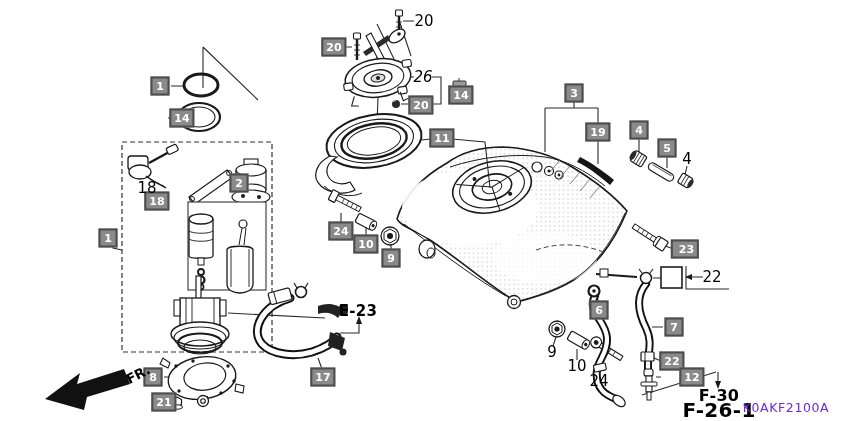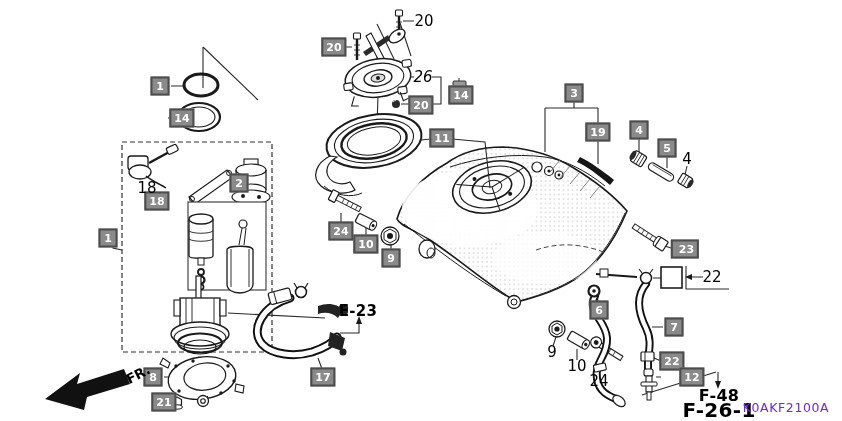--- a/index.html
+++ b/index.html
@@ -371,18 +371,18 @@
       <div class="lbl plain" style="left: 423px; top: 77px; font-style: italic;">26</div>
       <div class="lbl plain" style="left: 147px; top: 188px;">18</div>
       <div class="lbl plain" style="left: 687px; top: 159px;">4</div>
       <div class="lbl plain" style="left: 552px; top: 352px;">9</div>
       <div class="lbl plain" style="left: 577px; top: 366px;">10</div>
       <div class="lbl plain" style="left: 599px; top: 381px;">24</div>
       <div class="lbl plain" style="left: 712px; top: 277px;">22</div>
     </div>
 
 <div class="lbl bold" style="left:358px;top:311px">E-23</div>
-<div class="lbl bold" style="left:719px;top:395px;font-size:16px">F-48</div>
+<div class="lbl bold" style="left:719px;top:395px;font-size:16px">F-30</div>
 <div class="lbl bold" style="left:719px;top:410px;font-size:20px">F-26-1</div>
 <div class="lbl code" style="left:786px;top:407px">K0AKF2100A</div>
 <div class="lbl fr" style="left:138px;top:374px">FR.</div>
 
 </div>
 
 </body></html>

